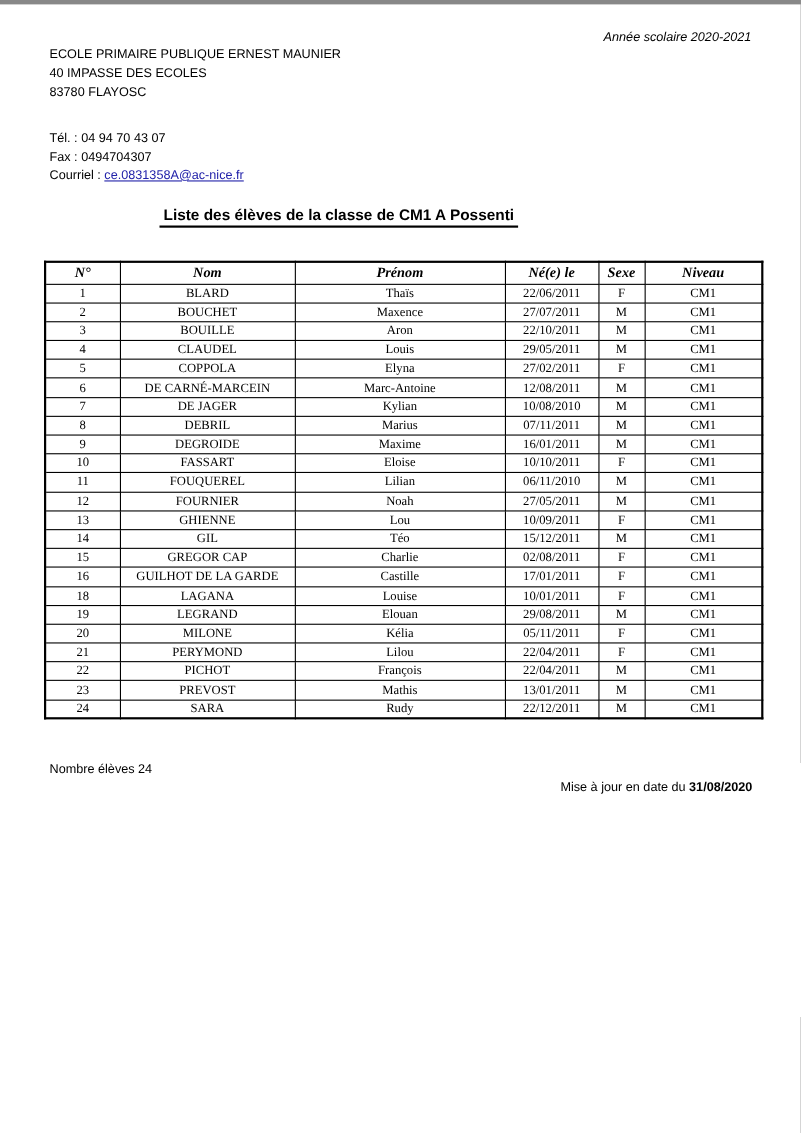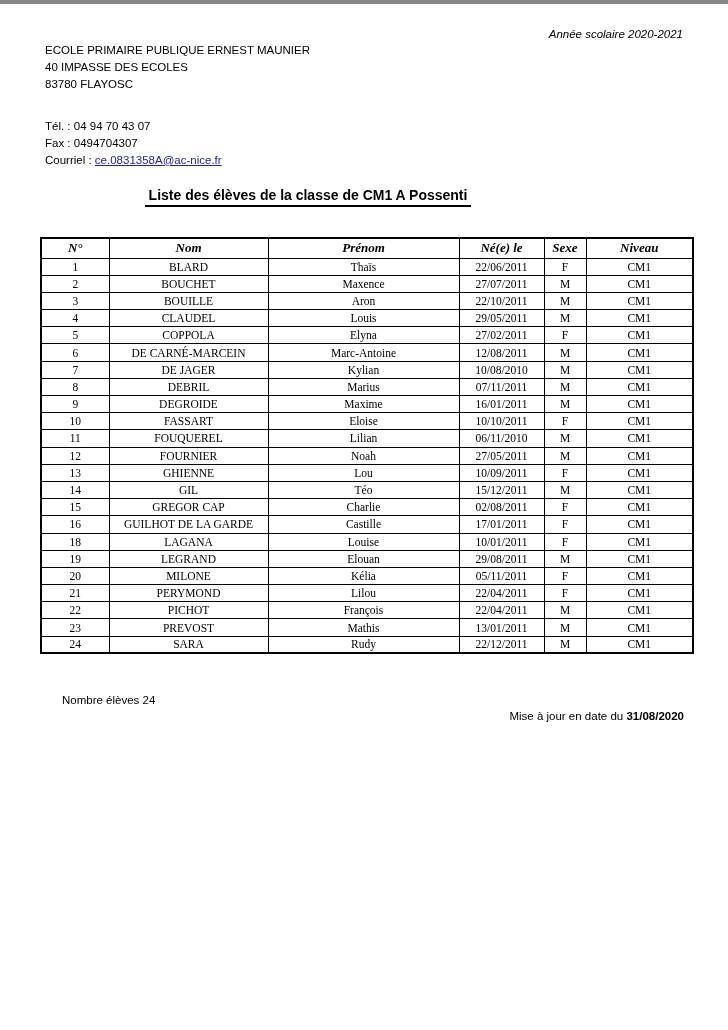--- a/index.html
+++ b/index.html
@@ -62,21 +62,21 @@
     text-align:center;
   }
   table.students td {
     font-size:11.5px;
     text-align:center;
     vertical-align:middle;
   }
   td.c-nom, td.c-prenom { text-align:left; padding-left:4px; }
   td.c-date { font-weight:normal; }
   .footer-count {
-    position:absolute; left:62px; top:690px;
+    position:absolute; left:45px; top:690px;
     font-size:11.5px;
   }
   .footer-updated {
     position:absolute; right:44px; top:706px;
     font-size:11.5px;
   }
   .footer-updated b { font-weight:bold; }
 </style>
 </head>
 <body>

